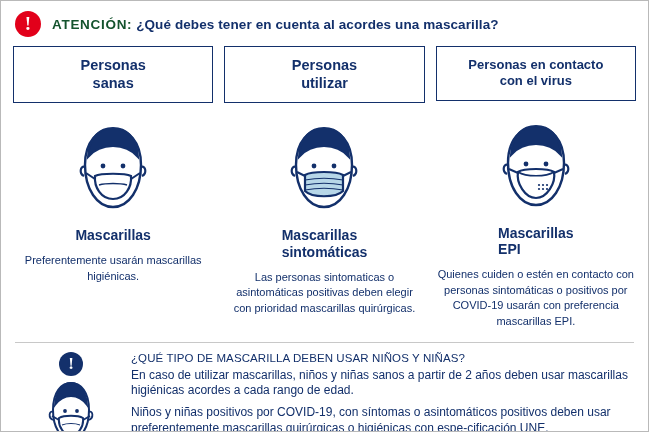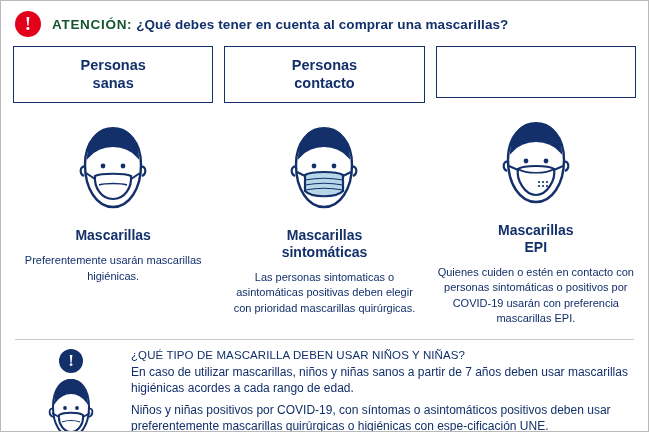--- a/index.html
+++ b/index.html
@@ -86,21 +86,20 @@
     height: 104px;
     margin-top: 14px;
     display: flex;
     align-items: center;
     justify-content: center;
   }
   .mask-label {
     color: #13306b;
     font-weight: bold;
     font-size: 14px;
-    text-align: center;
     line-height: 1.2;
     margin-top: 6px;
   }
   .col-body {
     color: #13306b;
     font-size: 11px;
     text-align: center;
     line-height: 1.42;
     margin-top: 9px;
     padding: 0 2px;
@@ -158,21 +157,21 @@
 </style>
 </head>
 <body>
 
 <div id="infographic">
 
   <div class="header">
     <div class="alert-badge">!</div>
     <div class="header-text">
       <span class="atencion">ATENCIÓN:</span>
-      <span>¿Qué debes tener en cuenta al comprar una mascarillas?</span>
+      <span>¿Qué debes tener en cuenta al acordes una mascarilla?</span>
     </div>
   </div>
 
   <div class="columns">
 
     <div class="col">
       <div class="col-title">
         <div>Personas</div>
         <div>sanas</div>
       </div>
@@ -197,21 +196,21 @@
       </div>
       <div class="mask-label">
         <div>Mascarillas</div>
       </div>
       <div class="col-body">Preferentemente usarán mascarillas higiénicas.</div>
     </div>
 
     <div class="col">
       <div class="col-title">
         <div>Personas</div>
-        <div>contacto</div>
+        <div>utilizar</div>
       </div>
       <div class="face-wrap">
         <svg width="120" height="100" viewBox="0 0 120 100">
           <path d="M32 46 C32 22 45 10 60 10 C75 10 88 22 88 46 C88 70 76 88 60 88 C44 88 32 70 32 46 Z" fill="#ffffff" stroke="#13306b" stroke-width="2.4"></path>
           <path d="M35 38 C36 18 47 9 60 9 C73 9 84 18 85 38 C78 30 70 27 60 27 C50 27 42 30 35 38 Z" fill="#13306b" stroke="#13306b" stroke-width="2"></path>
           <path d="M32 48 C27 46 26 55 31 57" fill="none" stroke="#13306b" stroke-width="2.2"></path>
           <path d="M88 48 C93 46 94 55 89 57" fill="none" stroke="#13306b" stroke-width="2.2"></path>
           <circle cx="50" cy="47" r="2.4" fill="#13306b"></circle>
           <circle cx="70" cy="47" r="2.4" fill="#13306b"></circle>
 
@@ -225,20 +224,22 @@
       </div>
       <div class="mask-label">
         <div>Mascarillas</div>
         <div>sintomáticas</div>
       </div>
       <div class="col-body">Las personas sintomaticas o asintomáticas positivas deben elegir con prioridad mascarillas quirúrgicas.</div>
     </div>
 
     <div class="col">
       <div class="col-title small">
+        <div>Personas en contacto</div>
+        <div>con el virus</div>
       </div>
       <div class="face-wrap">
         <svg width="120" height="100" viewBox="0 0 120 100">
           <path d="M32 46 C32 22 45 10 60 10 C75 10 88 22 88 46 C88 70 76 88 60 88 C44 88 32 70 32 46 Z" fill="#ffffff" stroke="#13306b" stroke-width="2.4"></path>
           <path d="M35 38 C36 18 47 9 60 9 C73 9 84 18 85 38 C78 30 70 27 60 27 C50 27 42 30 35 38 Z" fill="#13306b" stroke="#13306b" stroke-width="2"></path>
           <path d="M32 48 C27 46 26 55 31 57" fill="none" stroke="#13306b" stroke-width="2.2"></path>
           <path d="M88 48 C93 46 94 55 89 57" fill="none" stroke="#13306b" stroke-width="2.2"></path>
           <circle cx="50" cy="47" r="2.4" fill="#13306b"></circle>
           <circle cx="70" cy="47" r="2.4" fill="#13306b"></circle>
 
@@ -278,18 +279,18 @@
           <circle cx="49" cy="33" r="1.9" fill="#13306b"></circle>
           <path d="M31 40 C36 37 50 37 55 40 C56 49 50 57 43 57 C36 57 30 49 31 40 Z" fill="#ffffff" stroke="#13306b" stroke-width="2"></path>
           <path d="M31 42 L24 38" stroke="#13306b" stroke-width="1.8"></path>
           <path d="M55 42 L62 38" stroke="#13306b" stroke-width="1.8"></path>
           <path d="M34 47 C39 45 47 45 52 47" fill="none" stroke="#13306b" stroke-width="1.2"></path>
         </svg>
       </div>
     </div>
     <div class="bottom-right">
       <div class="bottom-title">¿QUÉ TIPO DE MASCARILLA DEBEN USAR NIÑOS Y NIÑAS?</div>
-      <div class="bottom-para">En caso de utilizar mascarillas, niños y niñas sanos a partir de 7 años deben usar mascarillas higiénicas acordes a cada rango de edad.</div>
+      <div class="bottom-para">En caso de utilizar mascarillas, niños y niñas sanos a partir de 2 años deben usar mascarillas higiénicas acordes a cada rango de edad.</div>
       <div class="bottom-para">Niños y niñas positivos por COVID-19, con síntomas o asintomáticos positivos deben usar preferentemente mascarillas quirúrgicas o higiénicas con espe-cificación UNE.</div>
     </div>
   </div>
 
 </div>
 
 </body></html>

